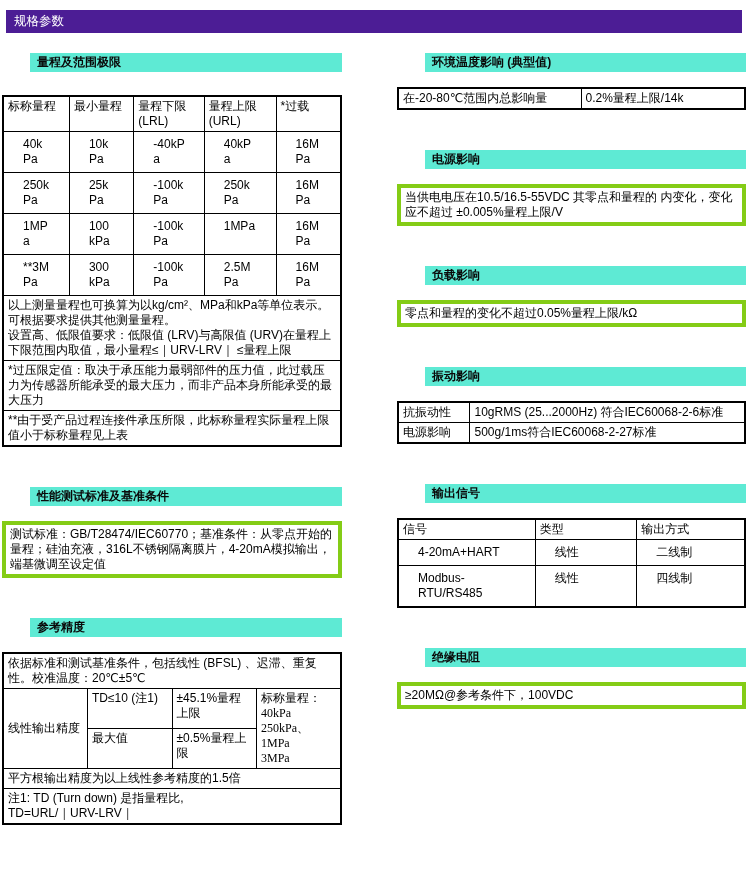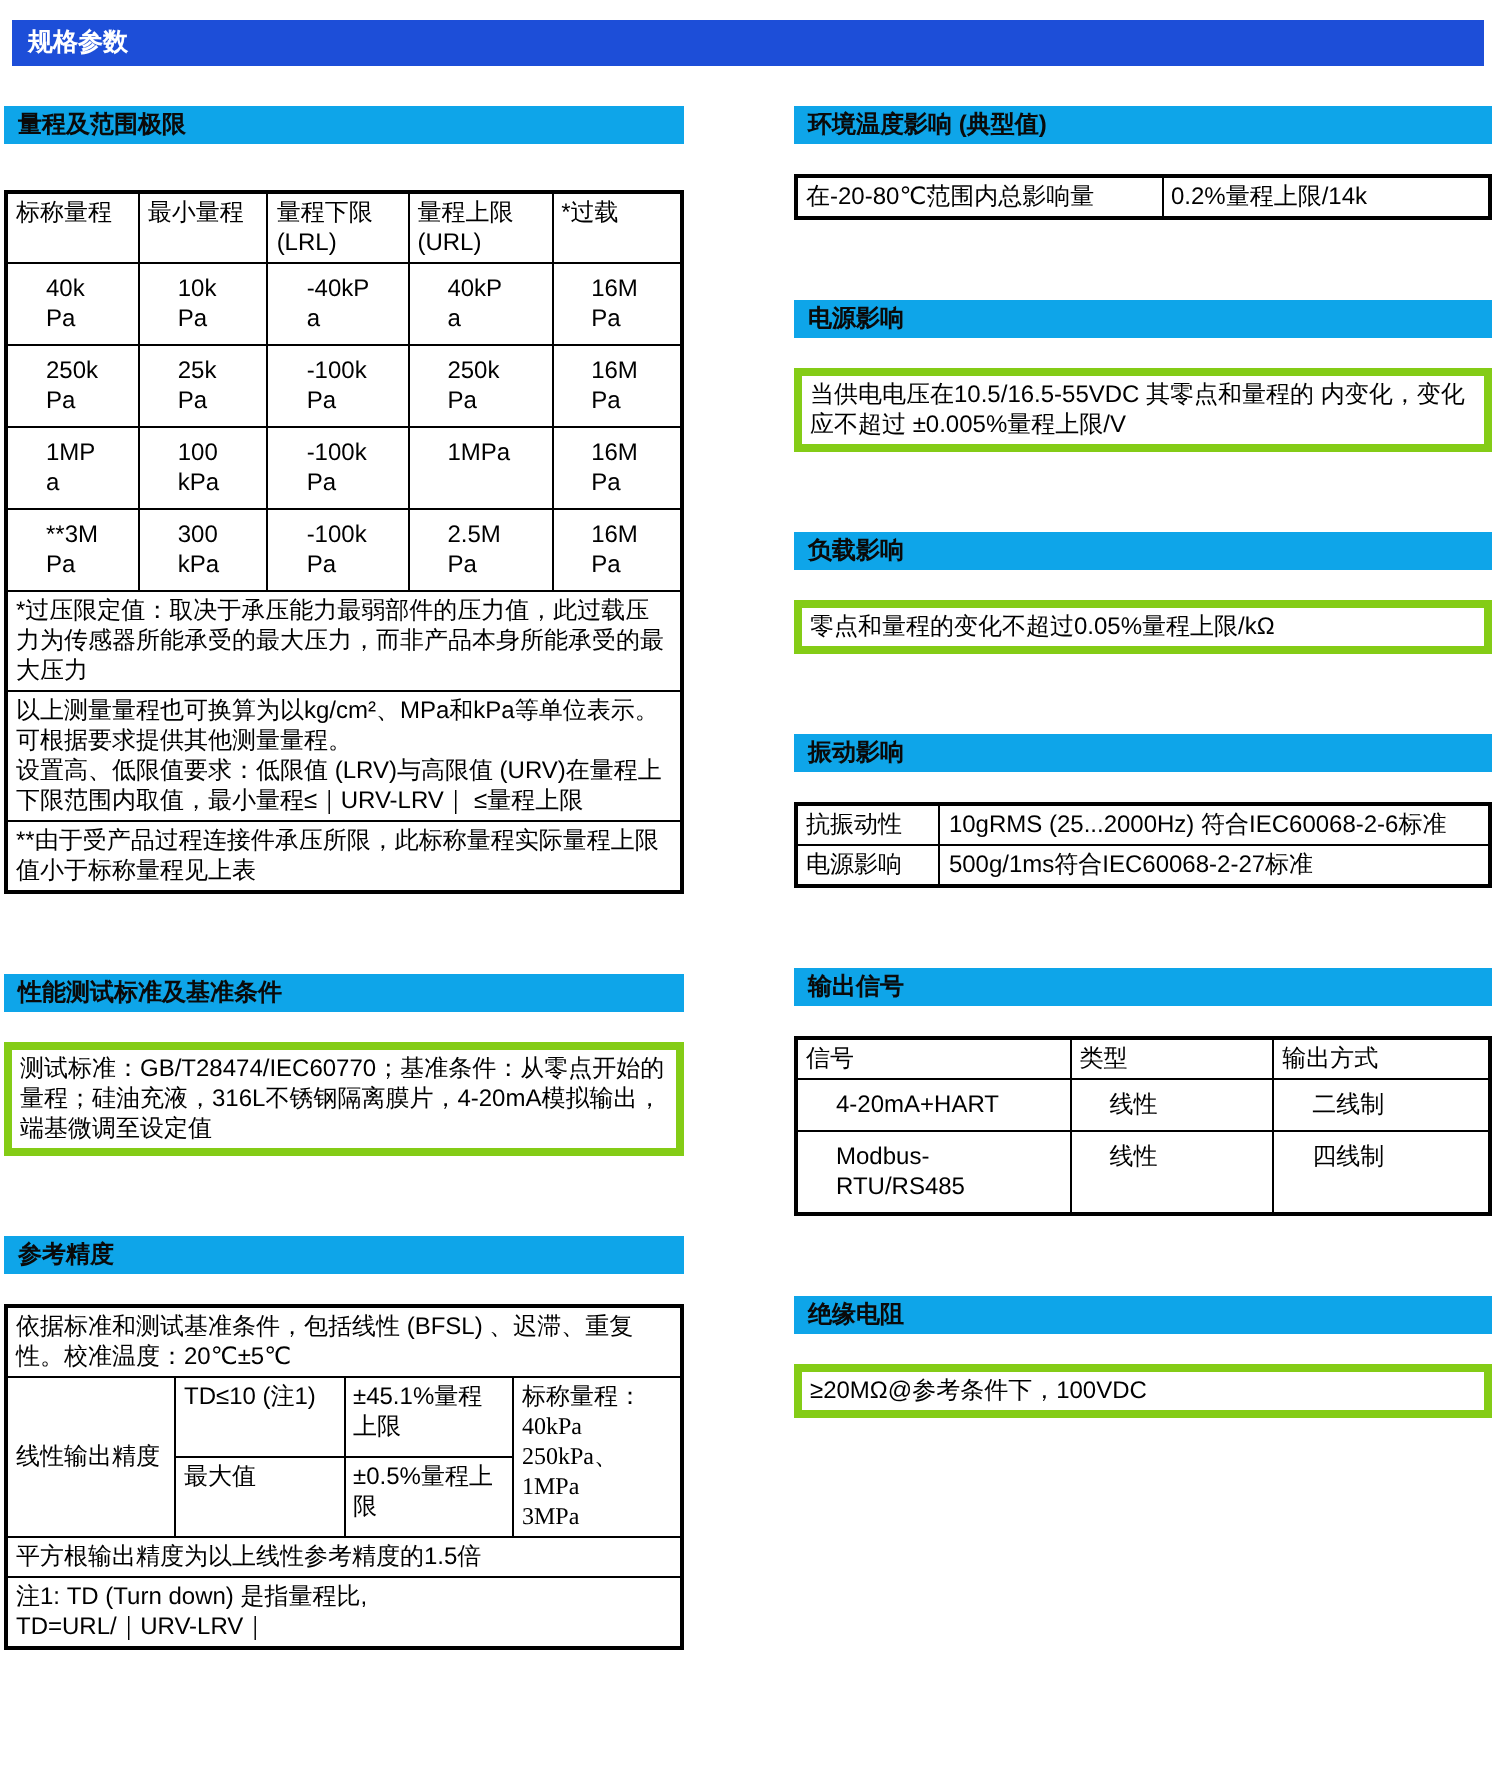--- a/index.html
+++ b/index.html
@@ -3,30 +3,30 @@
 <meta charset="utf-8">
 <style>
   html,body { margin:0; padding:0; }
   body {
     width:750px; height:895px; position:relative; background:#ffffff;
     font-family:"Liberation Sans","DejaVu Sans",sans-serif;
     color:#000;
   }
   .title-bar {
     position:absolute; left:6px; top:10px; width:728px; height:23px;
-    background:#1d4ed8; color:#ffffff; font-weight:bold; font-size:12.5px;
+    background:#4c1d95; color:#ffffff; font-weight:normal; font-size:12.5px;
     line-height:23px; padding-left:8px;
   }
   .col { position:absolute; top:53px; }
   .col-left  { left:2px;   width:340px; }
   .col-right { left:397px; width:349px; }
   section { margin-bottom:40px; }
   .bar {
-    height:19px; line-height:19px; background:#0ea5e9; color:#0a0a0a;
-    font-weight:bold; font-size:12px; padding-left:7px; margin-bottom:15px;
+    height:19px; line-height:19px; background:#5eead4; color:#0a0a0a;
+    font-weight:bold; font-size:12px; padding-left:7px; margin-bottom:15px;margin-left:28px;
   }
   .gap-lg { margin-bottom:23px; }
   table.tbl { border-collapse:collapse; width:100%; border:2px solid #000; table-layout:fixed; }
   .tbl th, .tbl td {
     border:1px solid #000; padding:2px 4px; font-size:12px; line-height:15px;
     text-align:left; font-weight:normal; vertical-align:top;
     white-space:pre-line; word-break:break-word;
   }
   .tbl tr.pad-row td { padding:5px 19px; }
   .tbl td.va-mid { vertical-align:middle;font-family:Liberation Serif, serif; }
@@ -79,25 +79,25 @@
         <td>16MPa</td>
       </tr>
       <tr class="pad-row">
         <td>**3MPa</td>
         <td>300kPa</td>
         <td>-100kPa</td>
         <td>2.5MPa</td>
         <td>16MPa</td>
       </tr>
       <tr>
-        <td colspan="5">*过压限定值：取决于承压能力最弱部件的压力值，此过载压力为传感器所能承受的最大压力，而非产品本身所能承受的最大压力</td>
-      </tr>
-      <tr>
         <td colspan="5">以上测量量程也可换算为以kg/cm²、MPa和kPa等单位表示。可根据要求提供其他测量量程。
 设置高、低限值要求：低限值 (LRV)与高限值 (URV)在量程上下限范围内取值，最小量程≤｜URV-LRV｜ ≤量程上限</td>
+      </tr>
+      <tr>
+        <td colspan="5">*过压限定值：取决于承压能力最弱部件的压力值，此过载压力为传感器所能承受的最大压力，而非产品本身所能承受的最大压力</td>
       </tr>
       <tr>
         <td colspan="5">**由于受产品过程连接件承压所限，此标称量程实际量程上限值小于标称量程见上表</td>
       </tr>
     </tbody>
       </table>
   </section>
 
   <section>
     <div class="bar">性能测试标准及基准条件</div>

